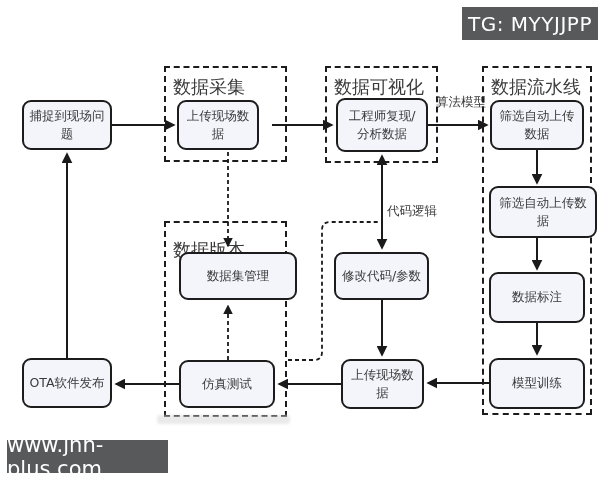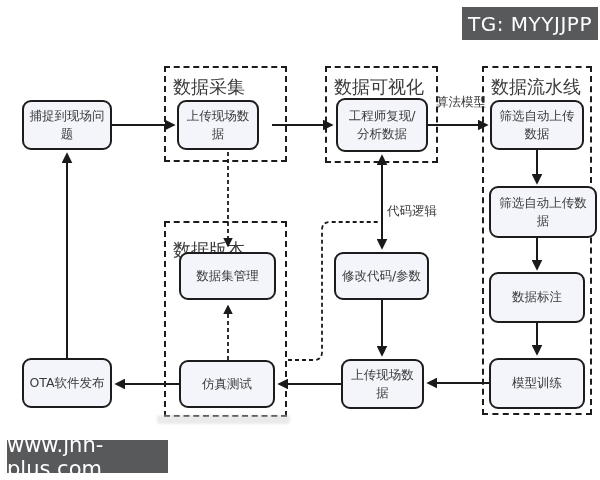--- a/index.html
+++ b/index.html
@@ -85,21 +85,21 @@
     </g>
   </svg>
 
   <div class="node" style="left:22px;top:100px;width:90px;height:50px">捕捉到现场问题</div>
   <div class="node" style="left:177px;top:100px;width:82px;height:50px">上传现场数据</div>
   <div class="node" style="left:336px;top:98px;width:92px;height:54px">工程师复现/分析数据</div>
   <div class="node" style="left:490px;top:100px;width:94px;height:50px">筛选自动上传数据</div>
   <div class="node" style="left:489px;top:186px;width:108px;height:52px">筛选自动上传数据</div>
   <div class="node" style="left:489px;top:272px;width:96px;height:51px">数据标注</div>
   <div class="node" style="left:489px;top:358px;width:96px;height:51px">模型训练</div>
-  <div class="node" style="left:179px;top:252px;width:97px;height:48px">数据集管理</div>
+  <div class="node" style="left:179px;top:252px;width:118px;height:48px">数据集管理</div>
   <div class="node" style="left:334px;top:252px;width:95px;height:48px">修改代码/参数</div>
   <div class="node" style="left:179px;top:360px;width:96px;height:48px">仿真测试</div>
   <div class="node" style="left:341px;top:359px;width:83px;height:50px">上传现场数据</div>
   <div class="node" style="left:22px;top:358px;width:90px;height:50px">OTA软件发布</div>
 
   <div class="edge-label" style="left:436px;top:94px">算法模型</div>
   <div class="edge-label" style="left:387px;top:203px">代码逻辑</div>
 
   <div class="badge" id="tg-badge">TG: MYYJJPP</div>
   <div id="watermark-smudge"></div>

